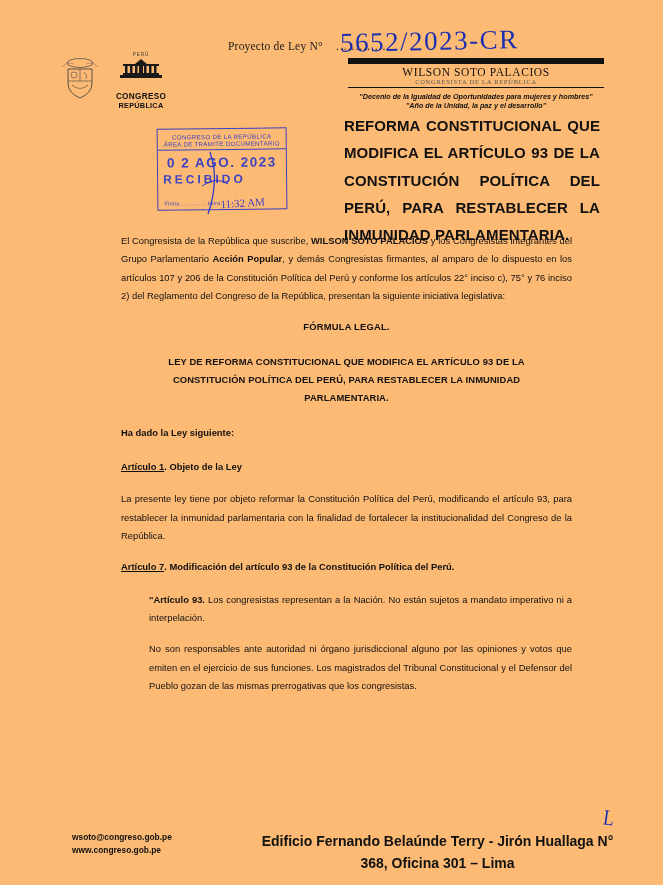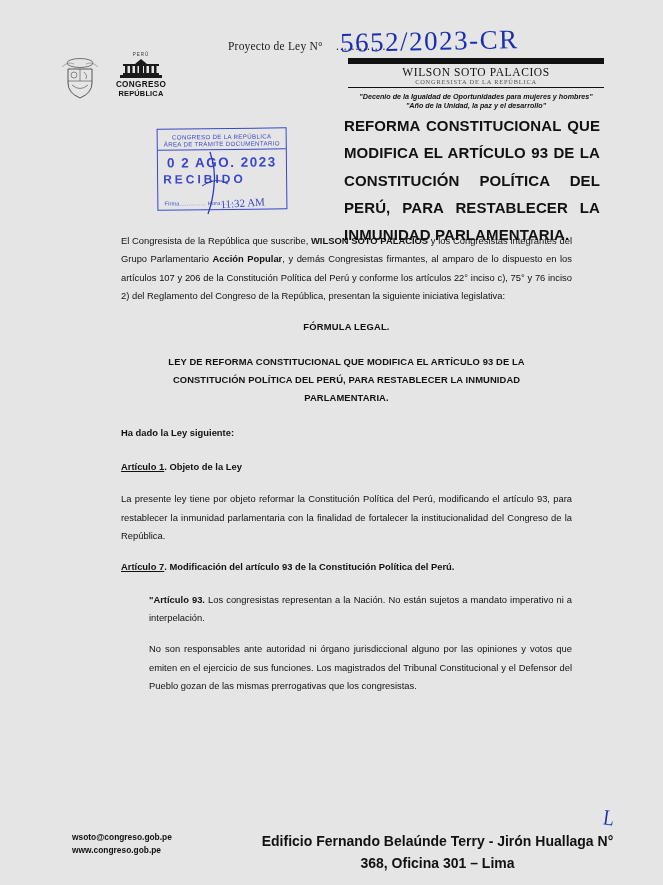--- a/index.html
+++ b/index.html
@@ -12,21 +12,21 @@
     height: 885px;
     position: relative;
     font-family: "Liberation Sans", sans-serif;
     color: #111111;
     overflow: hidden;
   }
 
   .page {
     position: absolute;
     inset: 0;
-    background: #e5e5e5;
+    background: #fdba74;
   }
 
   
   .proj-line {
     position: absolute;
     top: 30px;
     left: 228px;
     width: 400px;
     height: 34px;
   }
@@ -82,21 +82,21 @@
     letter-spacing: 1px;
     color: #333;
     margin-bottom: 1px;
   }
   .congress-build svg { display: block; margin: 0 auto; }
   .congress-name {
     font-size: 8.2px;
     font-weight: bold;
     color: #111;
     letter-spacing: .3px;
-    margin-top: 2px;
+    margin-top: 14px;
     line-height: 1.15;
   }
   .congress-sub {
     font-size: 7.4px;
     font-weight: bold;
     color: #111;
     letter-spacing: .2px;
   }
 
   

